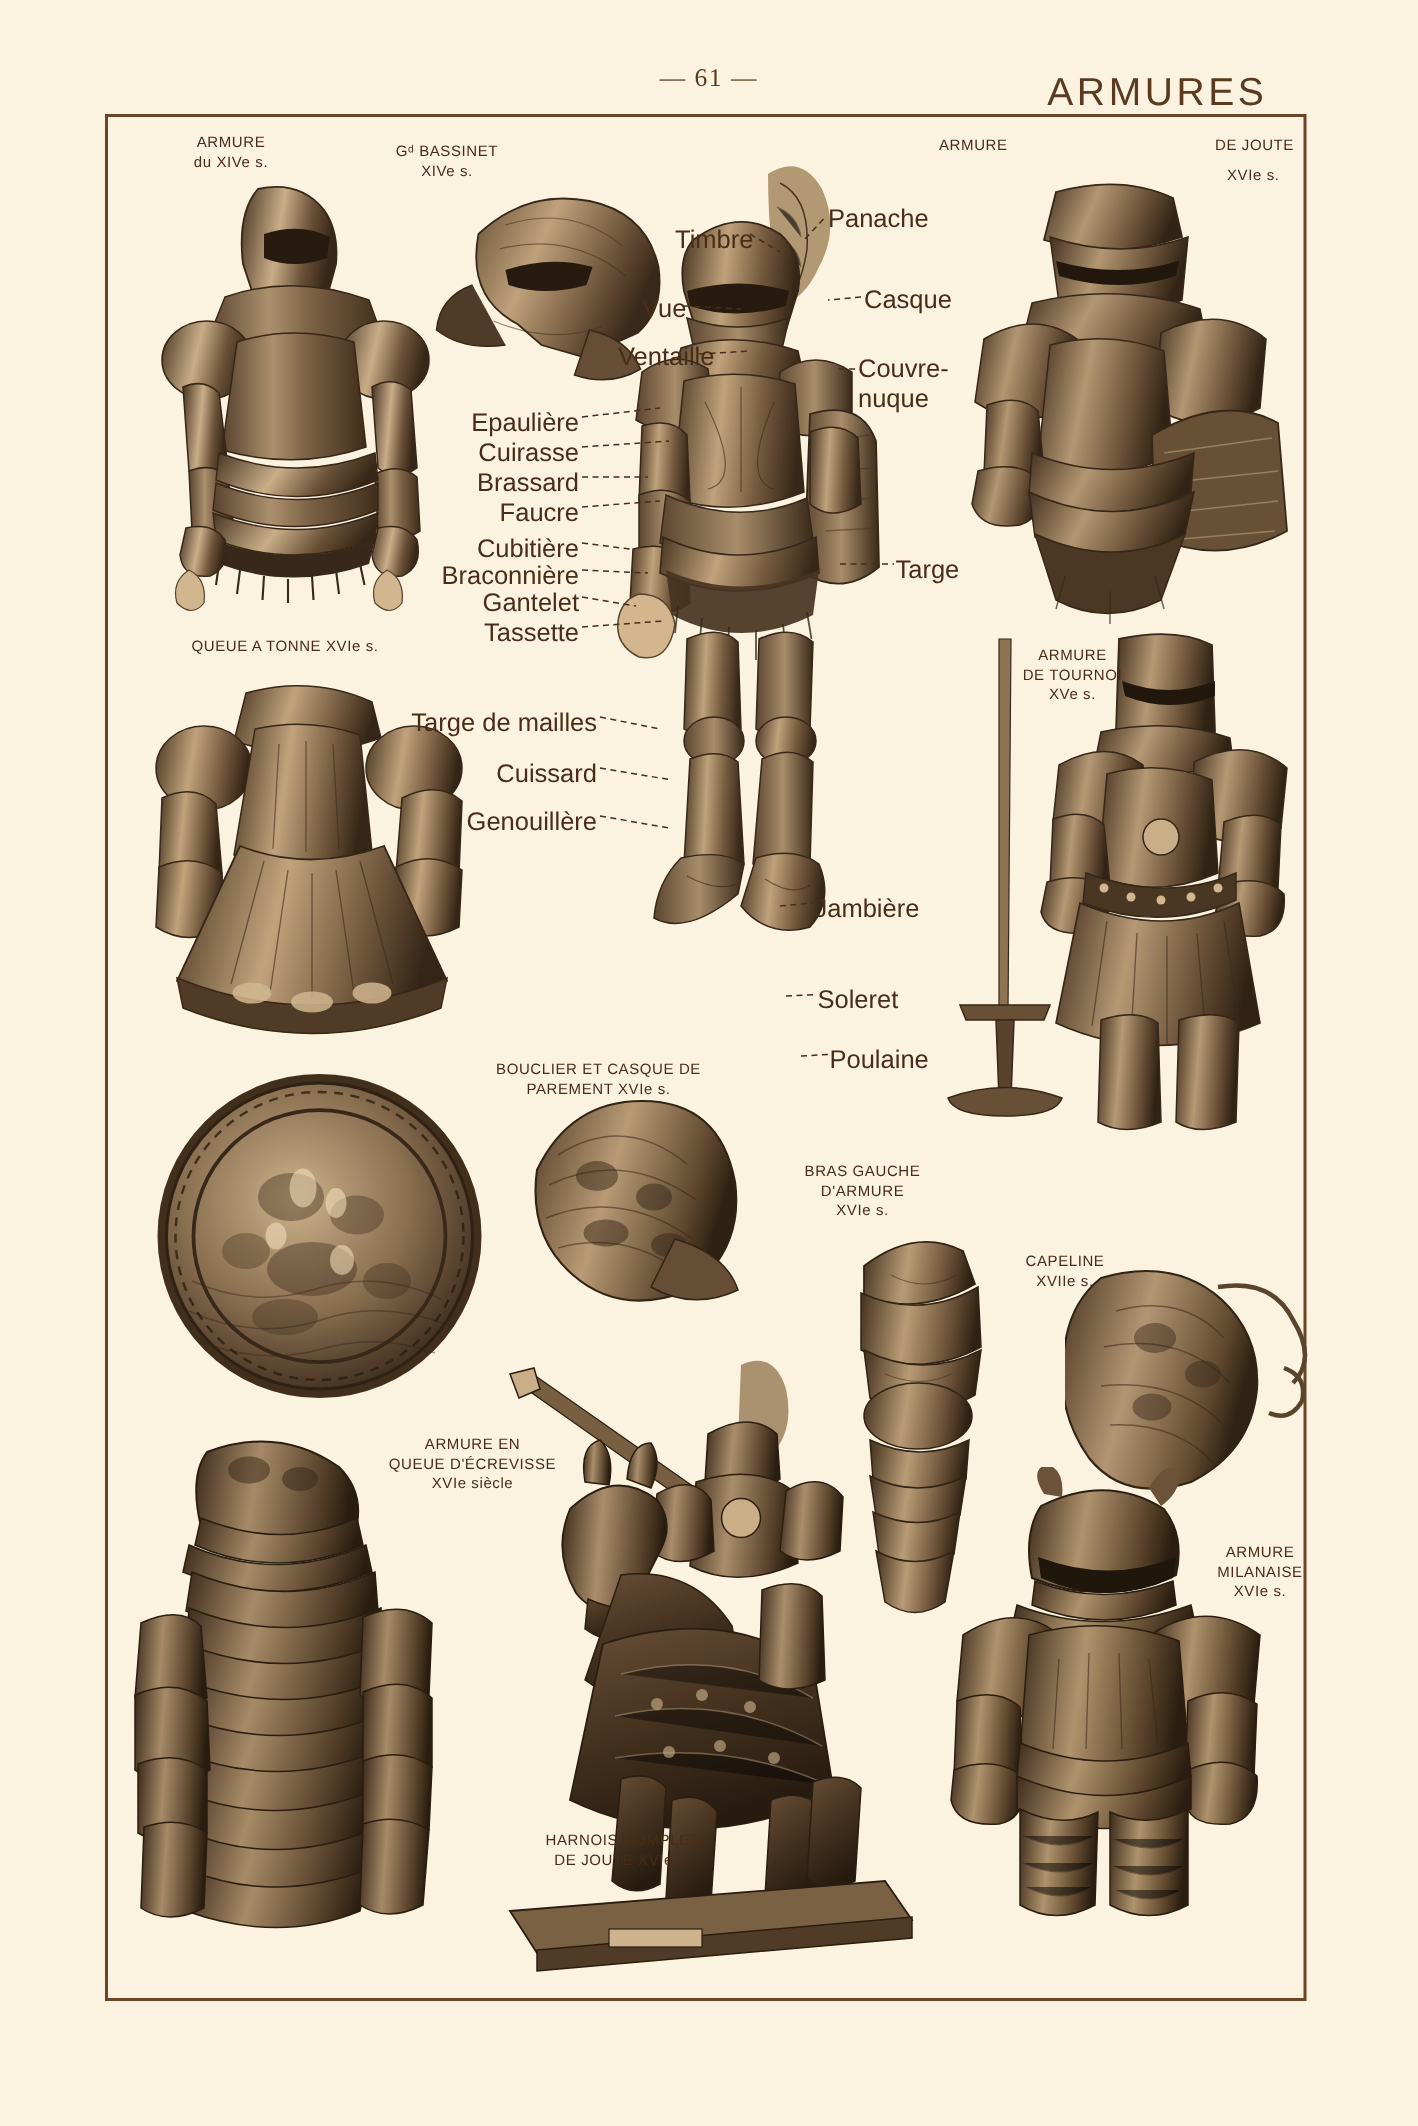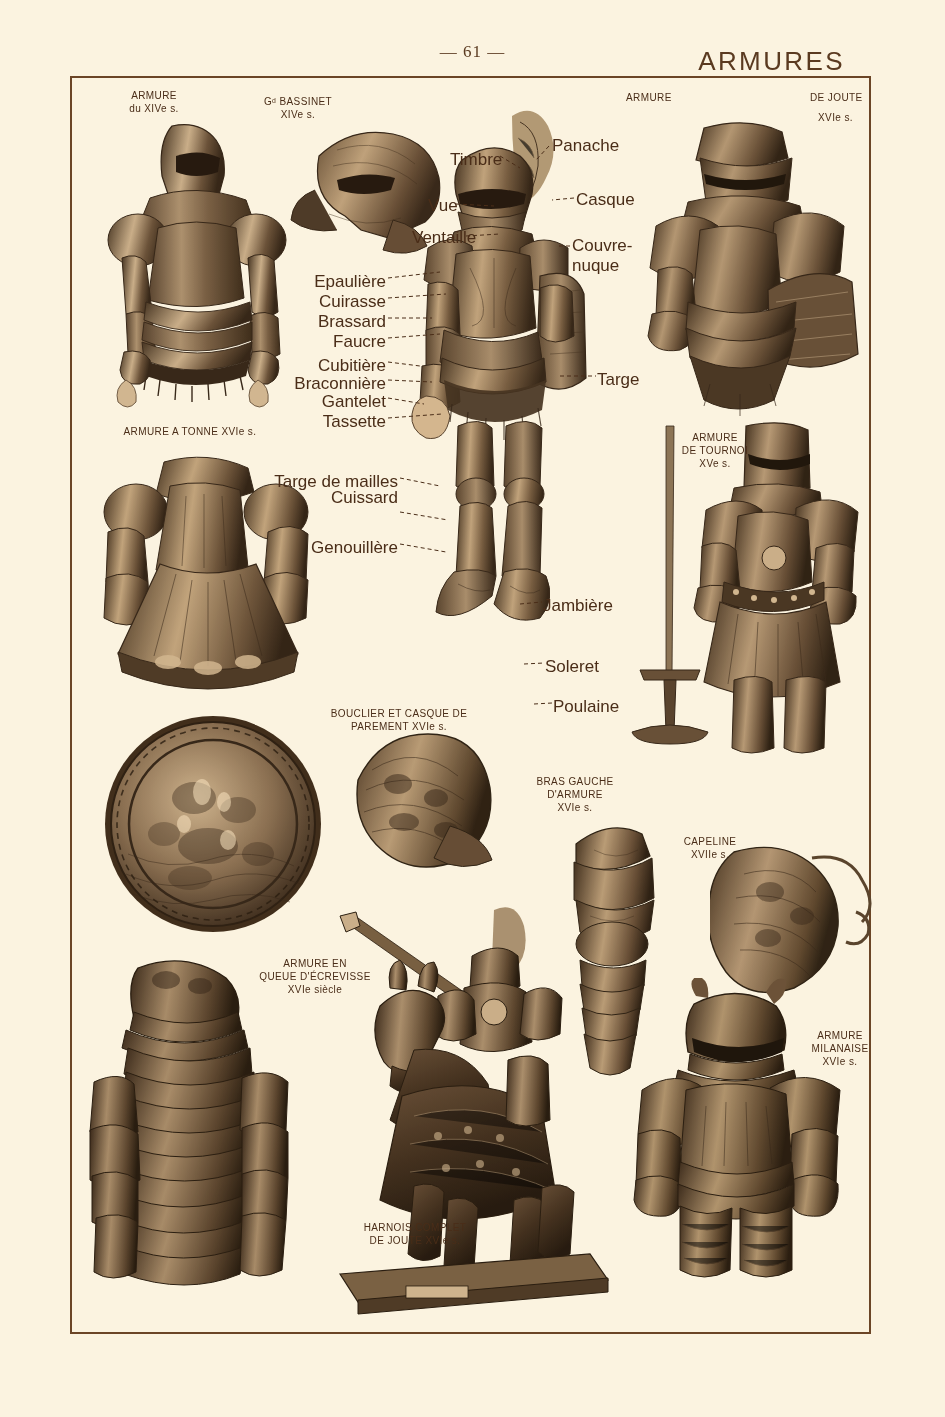--- a/index.html
+++ b/index.html
@@ -670,21 +670,21 @@
   <div class="cap" style="left:74px; top:90px; width:160px;">ARMURE
 du XIVe s.</div>
 
   <div class="cap" style="left:228px; top:96px; width:140px;">Gᵈ BASSINET
 XIVe s.</div>
 
   <div class="cap left" style="left:626px; top:92px; width:90px;">ARMURE</div>
   <div class="cap left" style="left:810px; top:92px; width:100px;">DE JOUTE</div>
   <div class="cap left" style="left:818px; top:112px; width:90px;">XVIe s.</div>
 
-  <div class="cap" style="left:80px; top:426px; width:220px;">ARMURE A TONNE XVIe s.</div>
+  <div class="cap" style="left:80px; top:426px; width:220px;">QUEUE A TONNE XVIe s.</div>
 
 
   <div class="cap" style="left:650px; top:432px; width:130px;">ARMURE
 DE TOURNOI
 XVe s.</div>
 
   <div class="cap" style="left:284px; top:708px; width:230px;">BOUCLIER ET CASQUE DE
 PAREMENT XVIe s.</div>
 
   <div class="cap" style="left:510px; top:776px; width:130px;">BRAS GAUCHE
@@ -718,21 +718,21 @@
   <div class="lbl r" style="left:258px; top:312px; width:128px;">Brassard</div>
   <div class="lbl r" style="left:258px; top:332px; width:128px;">Faucre</div>
   <div class="lbl r" style="left:248px; top:356px; width:138px;">Cubitière</div>
   <div class="lbl r" style="left:238px; top:374px; width:148px;">Braconnière</div>
   <div class="lbl r" style="left:248px; top:392px; width:138px;">Gantelet</div>
   <div class="lbl r" style="left:248px; top:412px; width:138px;">Tassette</div>
 
   <div class="lbl" style="left:597px; top:370px;">Targe</div>
 
   <div class="lbl r" style="left:240px; top:472px; width:158px;">Targe de mailles</div>
-  <div class="lbl r" style="left:250px; top:488px; width:148px;text-align:right;">Cuissard</div>
+  <div class="lbl r" style="left:250px; top:506px; width:148px;text-align:right;">Cuissard</div>
   <div class="lbl r" style="left:240px; top:538px; width:158px;">Genouillère</div>
 
   <div class="lbl" style="left:543px; top:596px;">Jambière</div>
   <div class="lbl" style="left:545px; top:657px;">Soleret</div>
   <div class="lbl" style="left:553px; top:697px;text-align:center;">Poulaine</div>
 
   <svg style="position:absolute; left:0; top:0; width:945px; height:1417px; pointer-events:none;">
     <g stroke="#4a2d18" stroke-width="1" fill="none" stroke-dasharray="4 3">
       <path d="M500 156 L520 168"></path>
       <path d="M549 146 L536 160"></path>

